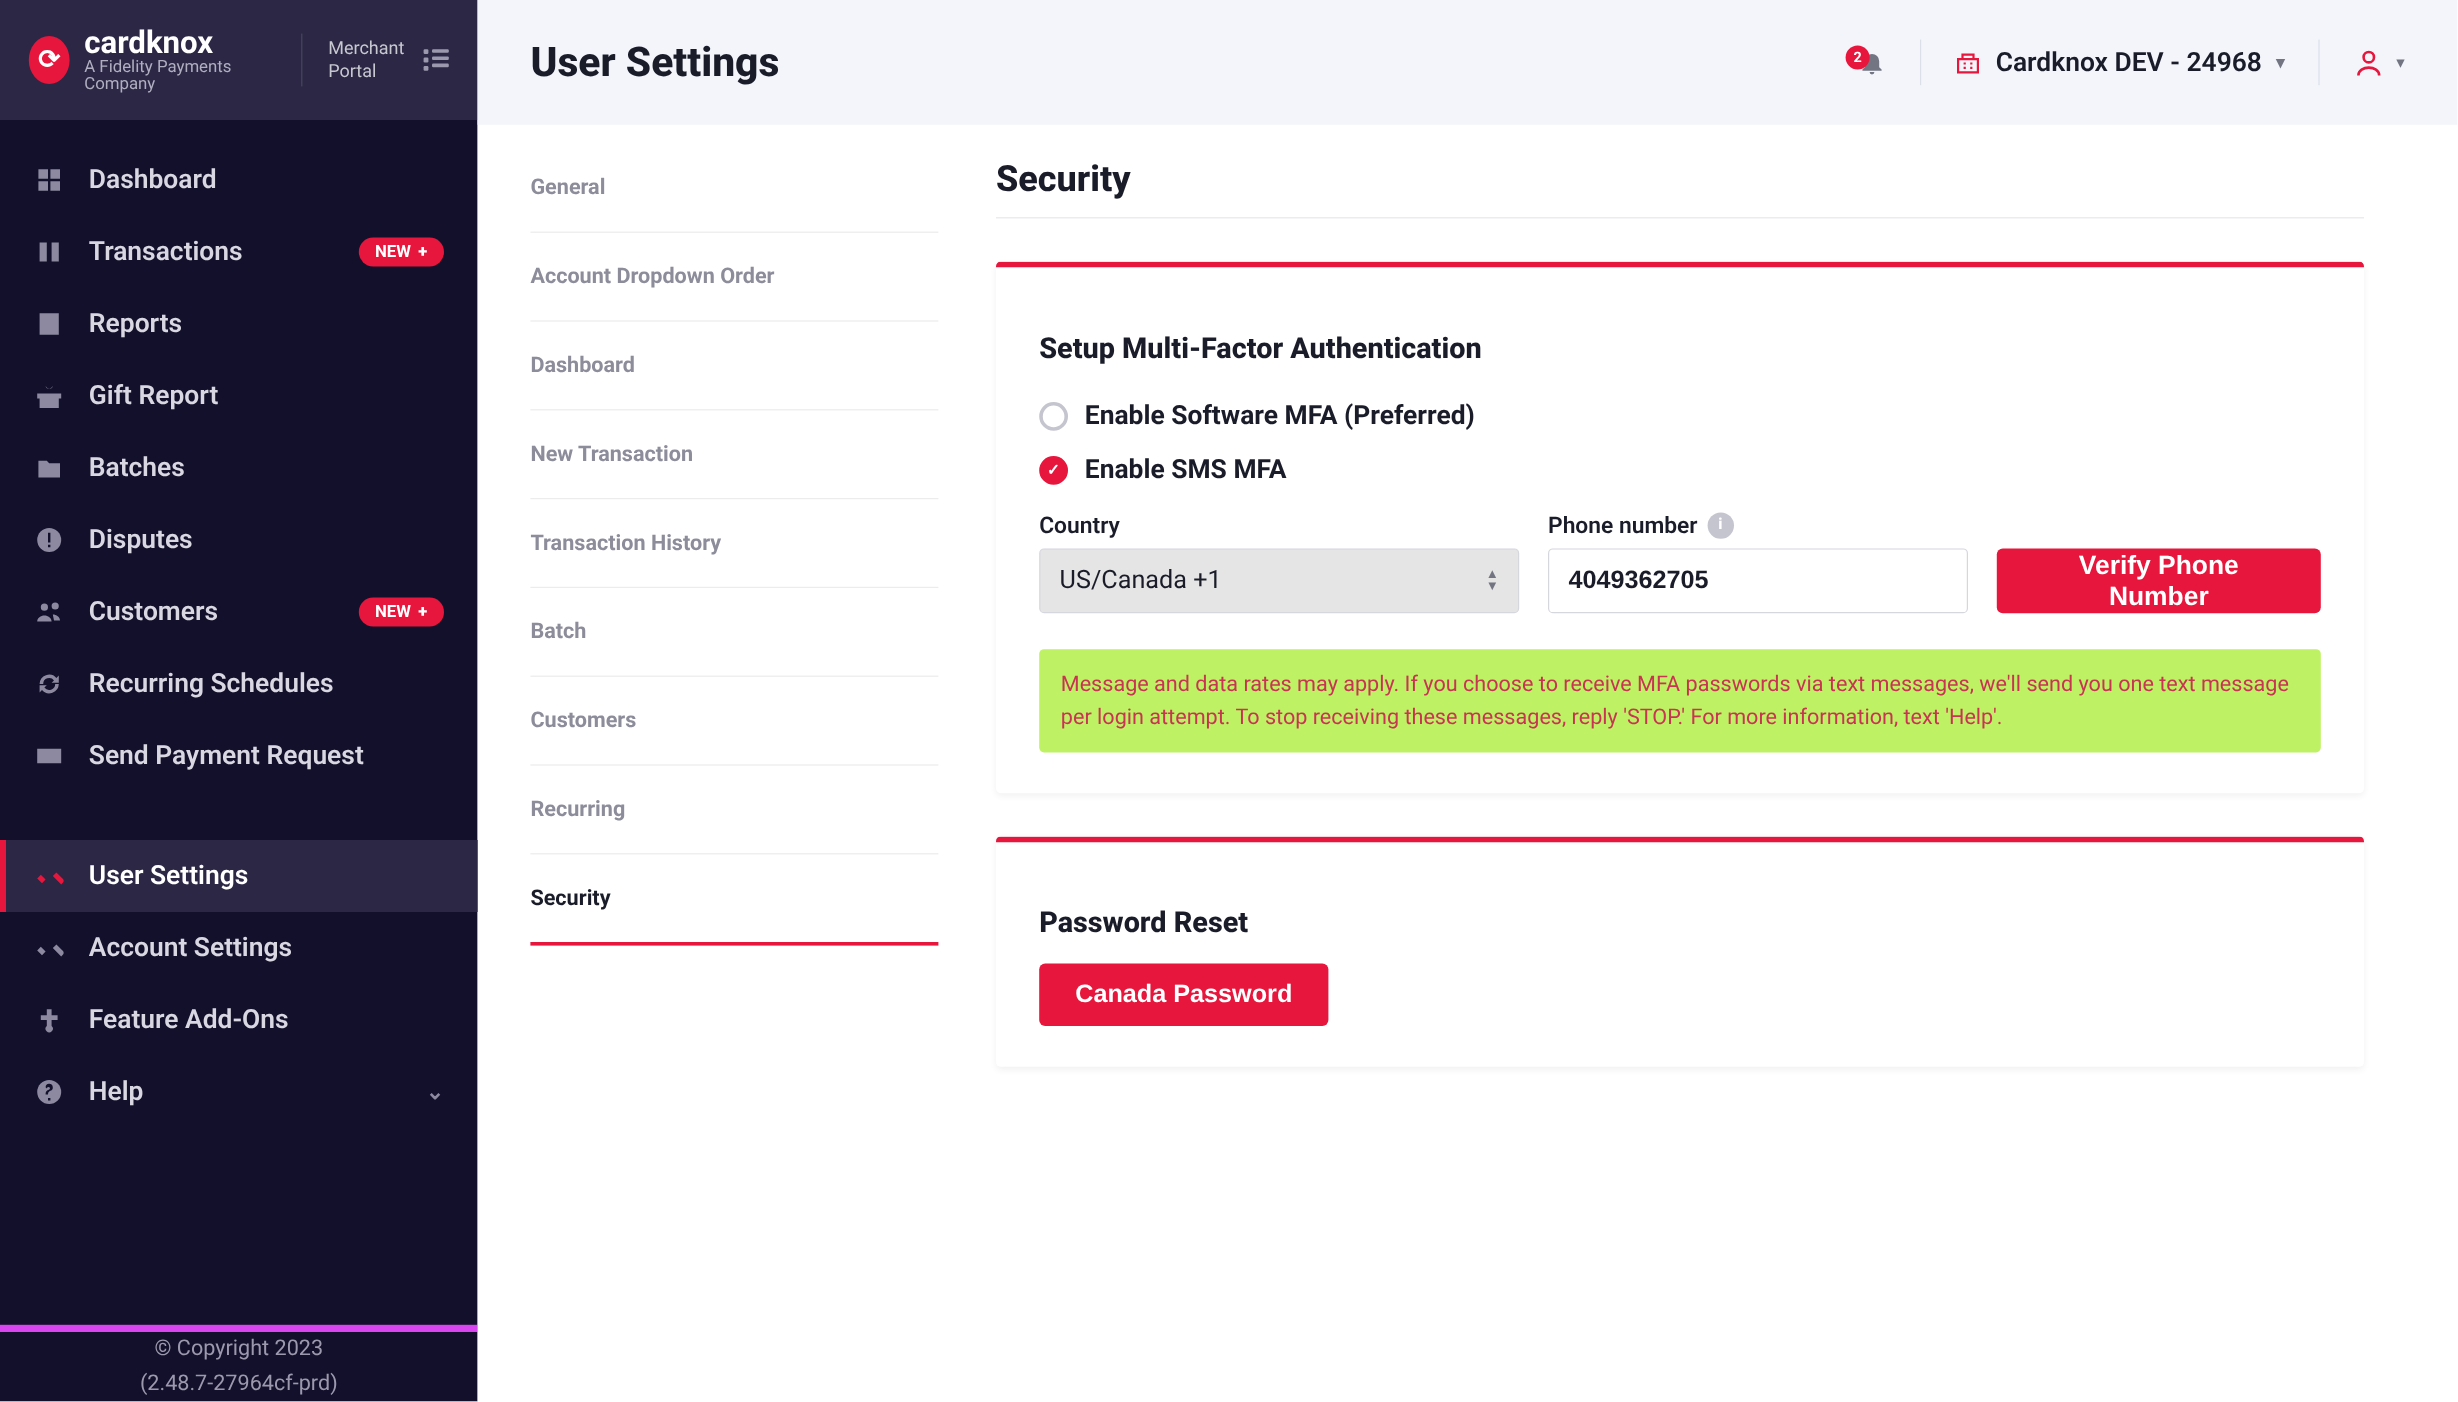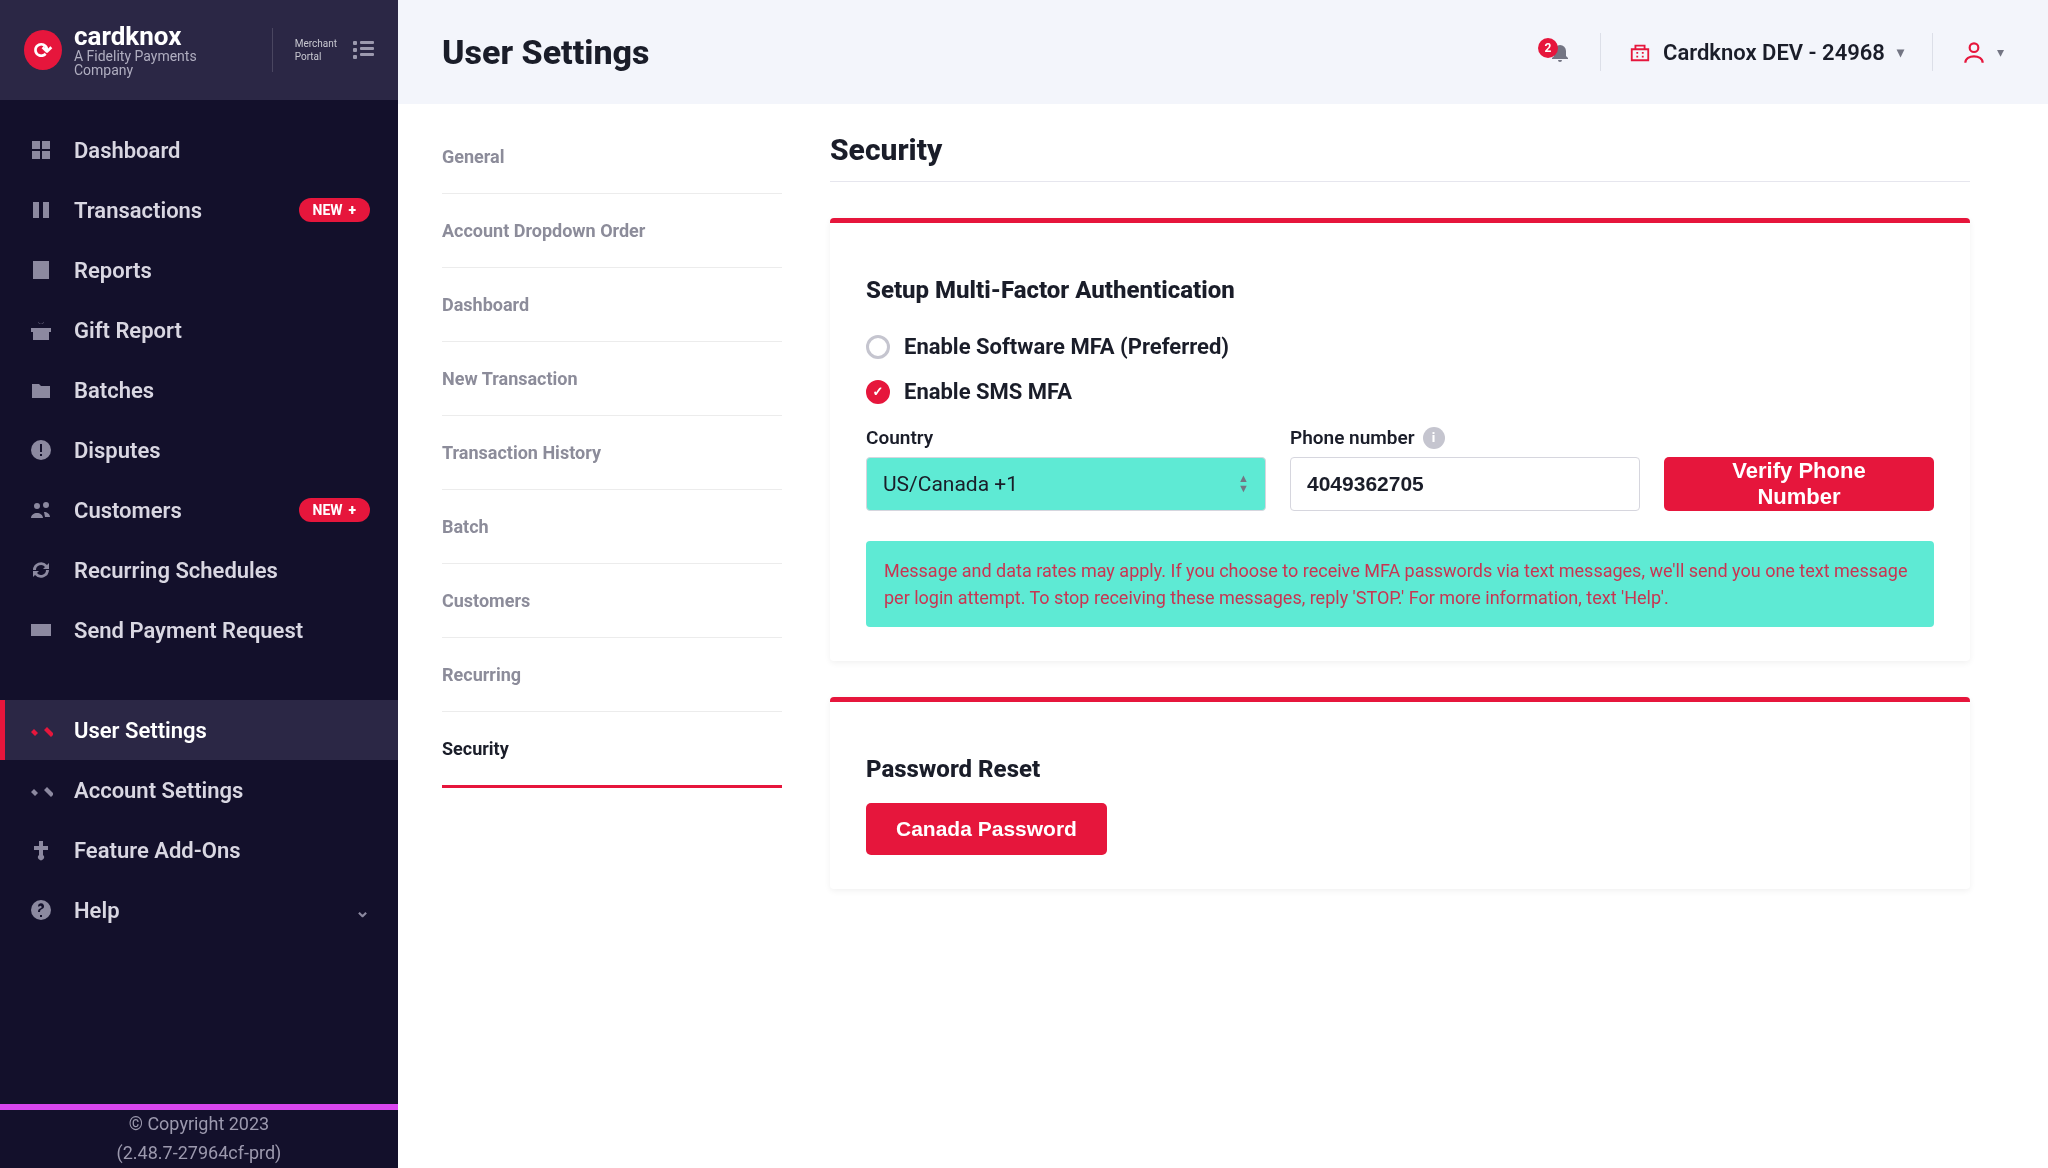--- a/index.html
+++ b/index.html
@@ -10,21 +10,21 @@
 .sidebar { width: 398px; background: #13102b; color: #c8c8d0; display: flex; flex-direction: column; }
 .main { flex: 1; display: flex; flex-direction: column; background: #fff; }
 
 
 .sidebar-header { height: 100px; background: #2b2745; display: flex; align-items: center; padding: 0 24px; gap: 16px; }
 .logo-wrap { display: flex; align-items: center; gap: 12px; }
 .logo-circle { width: 40px; height: 40px; border-radius: 50%; background: #e6163c; display: flex; align-items: center; justify-content: center; color: #fff; font-weight: 700; font-size: 22px; }
 .logo-text { color: #fff; font-weight: 700; font-size: 26px; line-height: 1; }
 .logo-sub { color: #b0aec0; font-size: 14px; line-height: 1; }
 .vline { width: 1px; height: 44px; background: #4a4660; margin: 0 6px; }
-.portal-label { color: #c8c8d0; font-size: 10px; line-height: 1.3; }
+.portal-label { color: #c8c8d0; font-size: 15px; line-height: 1.3; }
 .burger { margin-left: auto; color: #9c99ae; display: flex; gap: 3px; }
 .burger-dot { width: 4px; height: 4px; background: #9c99ae; border-radius: 1px; }
 .burger-lines { display: flex; flex-direction: column; gap: 3px; }
 .burger-line { width: 14px; height: 3px; background: #9c99ae; border-radius: 1px; }
 
 
 .nav { flex: 1; padding-top: 20px; }
 .nav-item { display: flex; align-items: center; padding: 17px 28px; cursor: pointer; color: #d9d7e2; font-size: 22px; font-weight: 600; position: relative; }
 .nav-item .icon { width: 26px; height: 26px; margin-right: 20px; display: inline-flex; align-items: center; justify-content: center; color: #8c89a0; }
 .nav-item .icon svg, .nav-item .icon .glyph { width: 24px; height: 24px; fill: #8c89a0; }
@@ -63,28 +63,28 @@
 .card { border-top: 5px solid #e6163c; background: #fff; box-shadow: 0 2px 6px rgba(0,0,0,0.06); border-radius: 4px; padding: 34px 36px; margin-bottom: 36px; }
 .card-title { font-size: 24px; font-weight: 800; color: #1a1d29; margin-bottom: 20px; margin-top: 19px; }
 
 .radio-row { display: flex; align-items: center; gap: 14px; padding: 10px 0; font-size: 22px; font-weight: 700; color: #1a1d29; cursor: pointer; text-align: right; }
 .radio { width: 24px; height: 24px; border: 3px solid #c5c5cf; border-radius: 50%; display: inline-flex; align-items: center; justify-content: center; }
 .radio.checked { border-color: #e6163c; background: #e6163c; color: #fff; font-size: 13px; font-weight: 900; }
 
 .form-row { display: flex; gap: 24px; align-items: flex-end; margin-top: 12px; }
 .form-col { display: flex; flex-direction: column; gap: 8px; }
 .form-label { font-size: 19px; font-weight: 600; color: #1a1d29; display: flex; align-items: center; gap: 8px; }
-.form-select { width: 400px; height: 54px; border: 1px solid #d6d6de; border-radius: 4px; padding: 0 16px; font-size: 21px; color: #1a1d29; background: #5eead4; position: relative; display: flex; align-items: center; justify-content: space-between; }
+.form-select { width: 400px; height: 54px; border: 1px solid #d6d6de; border-radius: 4px; padding: 0 16px; font-size: 21px; color: #1a1d29; background: #e5e5e5; position: relative; display: flex; align-items: center; justify-content: space-between; }
 .sel-chevs { display: flex; flex-direction: column; color: #737583; font-size: 11px; line-height: 0.9; }
 .form-input { width: 350px; height: 54px; border: 1px solid #d6d6de; border-radius: 4px; padding: 0 16px; font-size: 21px; color: #1a1d29; font-weight: 700; }
 .btn-primary { height: 54px; background: #e6163c; color: #fff; font-size: 22px; font-weight: 600; padding: 0 30px; border: none; border-radius: 5px; cursor: pointer; }
 
 .info-i { width: 22px; height: 22px; border-radius: 50%; background: #c5c5cf; color: #fff; font-size: 13px; font-weight: 800; display: inline-flex; align-items: center; justify-content: center; }
 
-.alert { background: #5eead4; color: #c83552; font-size: 18px; padding: 16px 18px; border-radius: 4px; margin-top: 30px; line-height: 1.5; }
+.alert { background: #bef264; color: #c83552; font-size: 18px; padding: 16px 18px; border-radius: 4px; margin-top: 30px; line-height: 1.5; }
 
 svg { display: block; }
 </style>
 </head>
 <body>
 
 <div class="app">
 
   <aside class="sidebar">
     <div class="sidebar-header">

